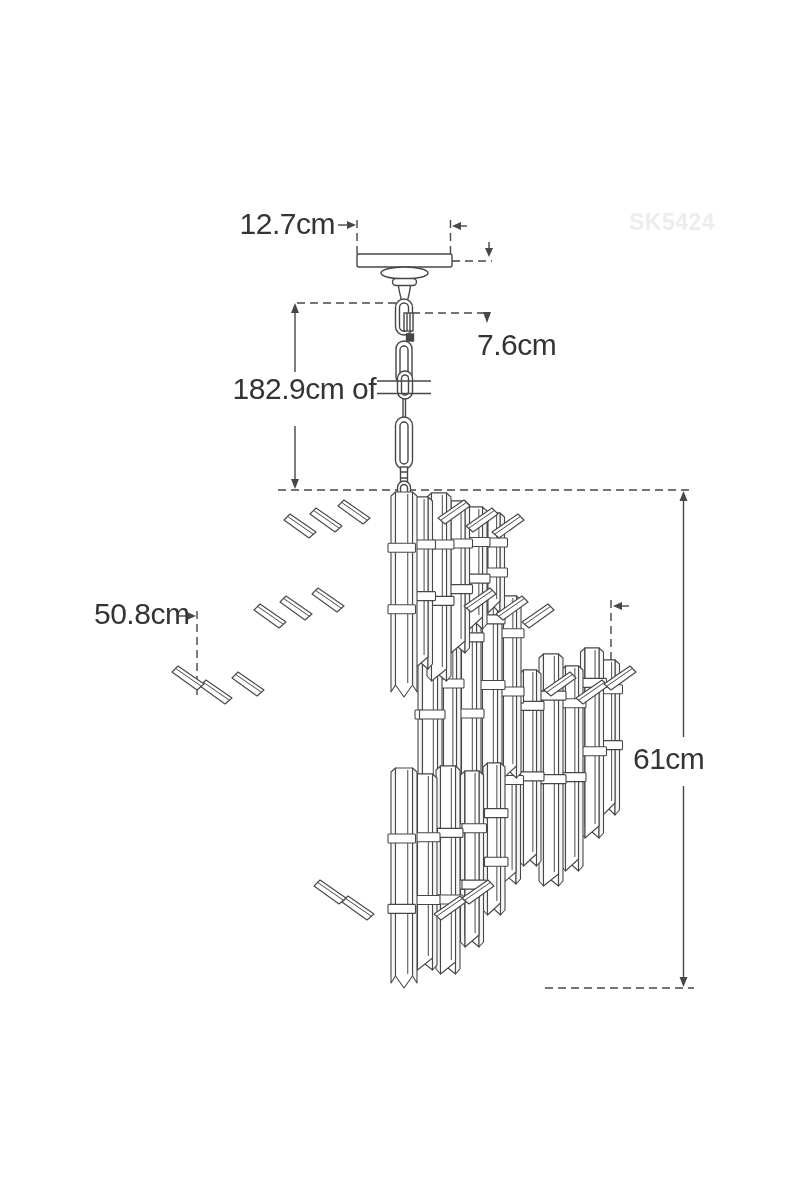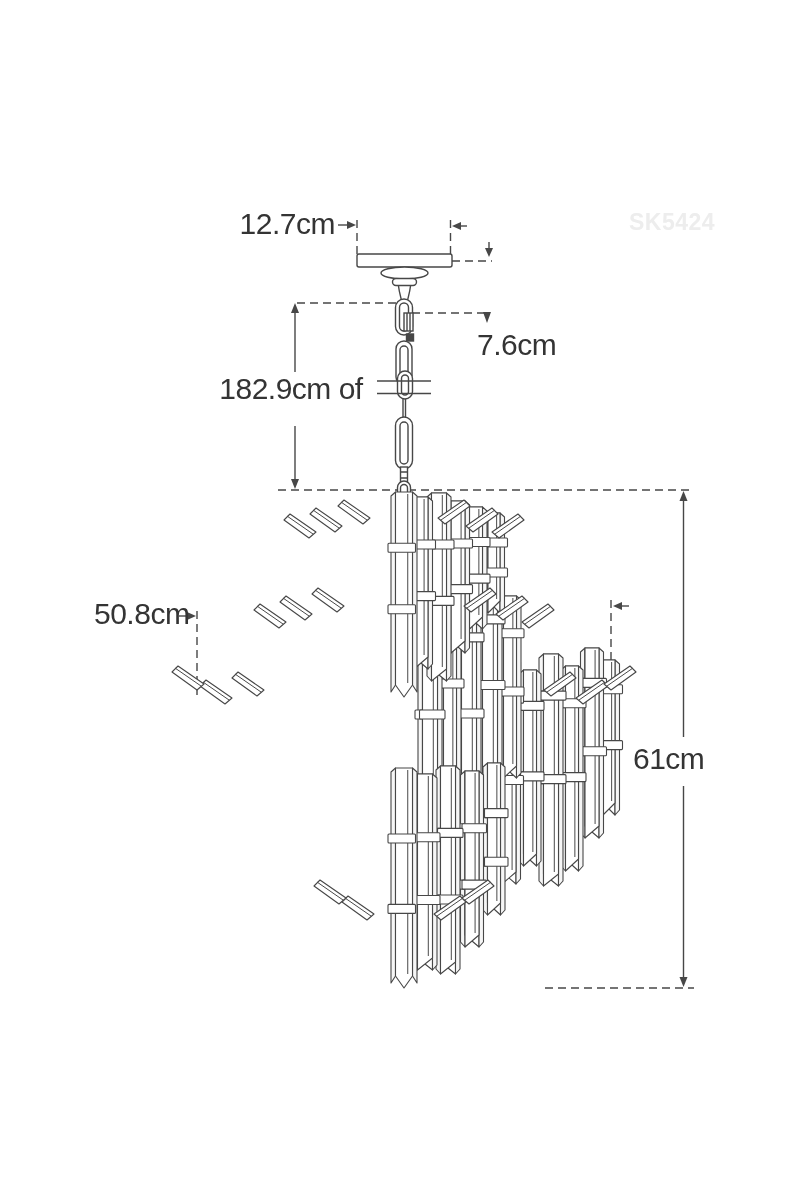--- a/index.html
+++ b/index.html
@@ -12,21 +12,21 @@
   #stage{
     position:relative;width:763px;height:1200px;background:var(--bg);
     overflow:hidden;font-family:"Liberation Sans",sans-serif;
   }
   #lineart{position:absolute;left:0;top:0;}
   .dim-label{
     position:absolute;color:var(--text);
     font-size:30px;line-height:26px;letter-spacing:-0.5px;
     white-space:nowrap;
   }
-  .dim-label.two-line{white-space:normal;text-align:center;}
+  .dim-label.two-line{white-space:normal;text-align:right;}
   #watermark{
     position:absolute;left:629px;top:209px;
     color:var(--wm);font-size:23px;font-weight:600;letter-spacing:0.5px;
   }
 </style>
 </head>
 <body>
 
 <div id="stage">
 

